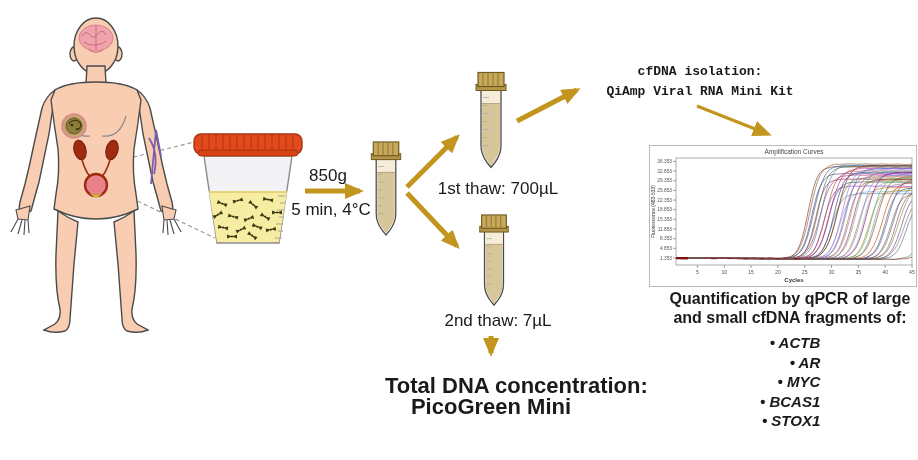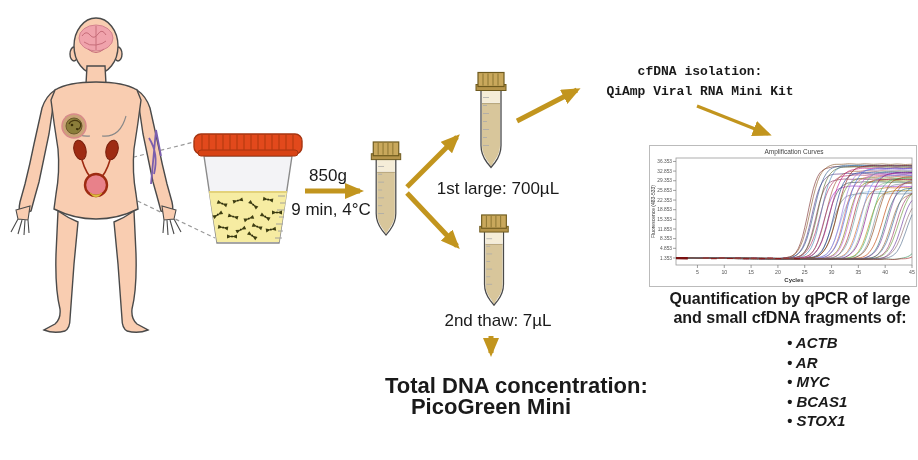--- a/index.html
+++ b/index.html
@@ -4,21 +4,21 @@
 <style>
   html,body{margin:0;padding:0;background:#fff;}
   #canvas{position:relative;width:918px;height:460px;background:#ffffff;overflow:hidden;
           font-family:"Liberation Sans",sans-serif;color:#1a1a1a;}
   .abs{position:absolute;}
   .lbl{font-size:17px;line-height:19px;text-align:center;white-space:nowrap;}
   .bold{font-weight:bold;}
   .quant{font-size:16px;line-height:18.5px;}
   .total{font-size:22px;line-height:21px;}
   .iso{font-size:13px;line-height:20px;font-family:Liberation Mono, monospace;}
-  .gene{font-size:15px;font-weight:bold;font-style:italic;line-height:19.5px;text-align:left;white-space:nowrap;margin-left:27px;}
+  .gene{font-size:15px;font-weight:bold;font-style:italic;line-height:19.5px;text-align:right;white-space:nowrap;}
   svg{display:block;}
 </style>
 </head>
 <body>
 
 <div id="canvas">
 
   <svg class="abs" style="left:0;top:0" width="918" height="460" viewBox="0 0 918 460">
     <defs>
       <marker id="ah" markerUnits="userSpaceOnUse" markerWidth="20" markerHeight="16" refX="15" refY="8" orient="auto">
@@ -162,24 +162,24 @@
             <line x1="26" y1="2" x2="26" y2="14"></line>
         </g>
       </symbol>
     </defs>
     <use href="#tube" x="367" y="141" width="38" height="98"></use>
     <use href="#tube" x="472" y="70" width="38" height="103"></use>
     <use href="#tube" x="475" y="214" width="38" height="95"></use>
   </svg>
 
   <div class="abs lbl" style="left:300px;top:166px;width:56px">850g</div>
-  <div class="abs lbl" style="left:285px;top:200px;width:92px">9 min, 4°C</div>
-
-
-  <div class="abs lbl" style="left:436px;top:179px;width:124px">1st large: 700µL</div>
+  <div class="abs lbl" style="left:285px;top:200px;width:92px">5 min, 4°C</div>
+
+
+  <div class="abs lbl" style="left:436px;top:179px;width:124px">1st thaw: 700µL</div>
   <div class="abs lbl" style="left:436px;top:311px;width:124px">2nd thaw: 7µL</div>
 
   <div class="abs lbl bold iso" style="left:594px;top:62px;width:212px">
     <div>cfDNA isolation:</div>
     <div>QiAmp Viral RNA Mini Kit</div>
   </div>
 
   <svg class="abs" style="left:649px;top:145px" width="268" height="142" viewBox="0 0 268 142" id="chart-svg">
       <rect x="0.5" y="0.5" width="267" height="141" fill="#ffffff" stroke="#bbbbbb" stroke-width="1"></rect>
       <text x="145" y="9" font-size="6.5" fill="#444" text-anchor="middle" font-family="&quot;Liberation Sans&quot;,sans-serif">Amplification Curves</text>

